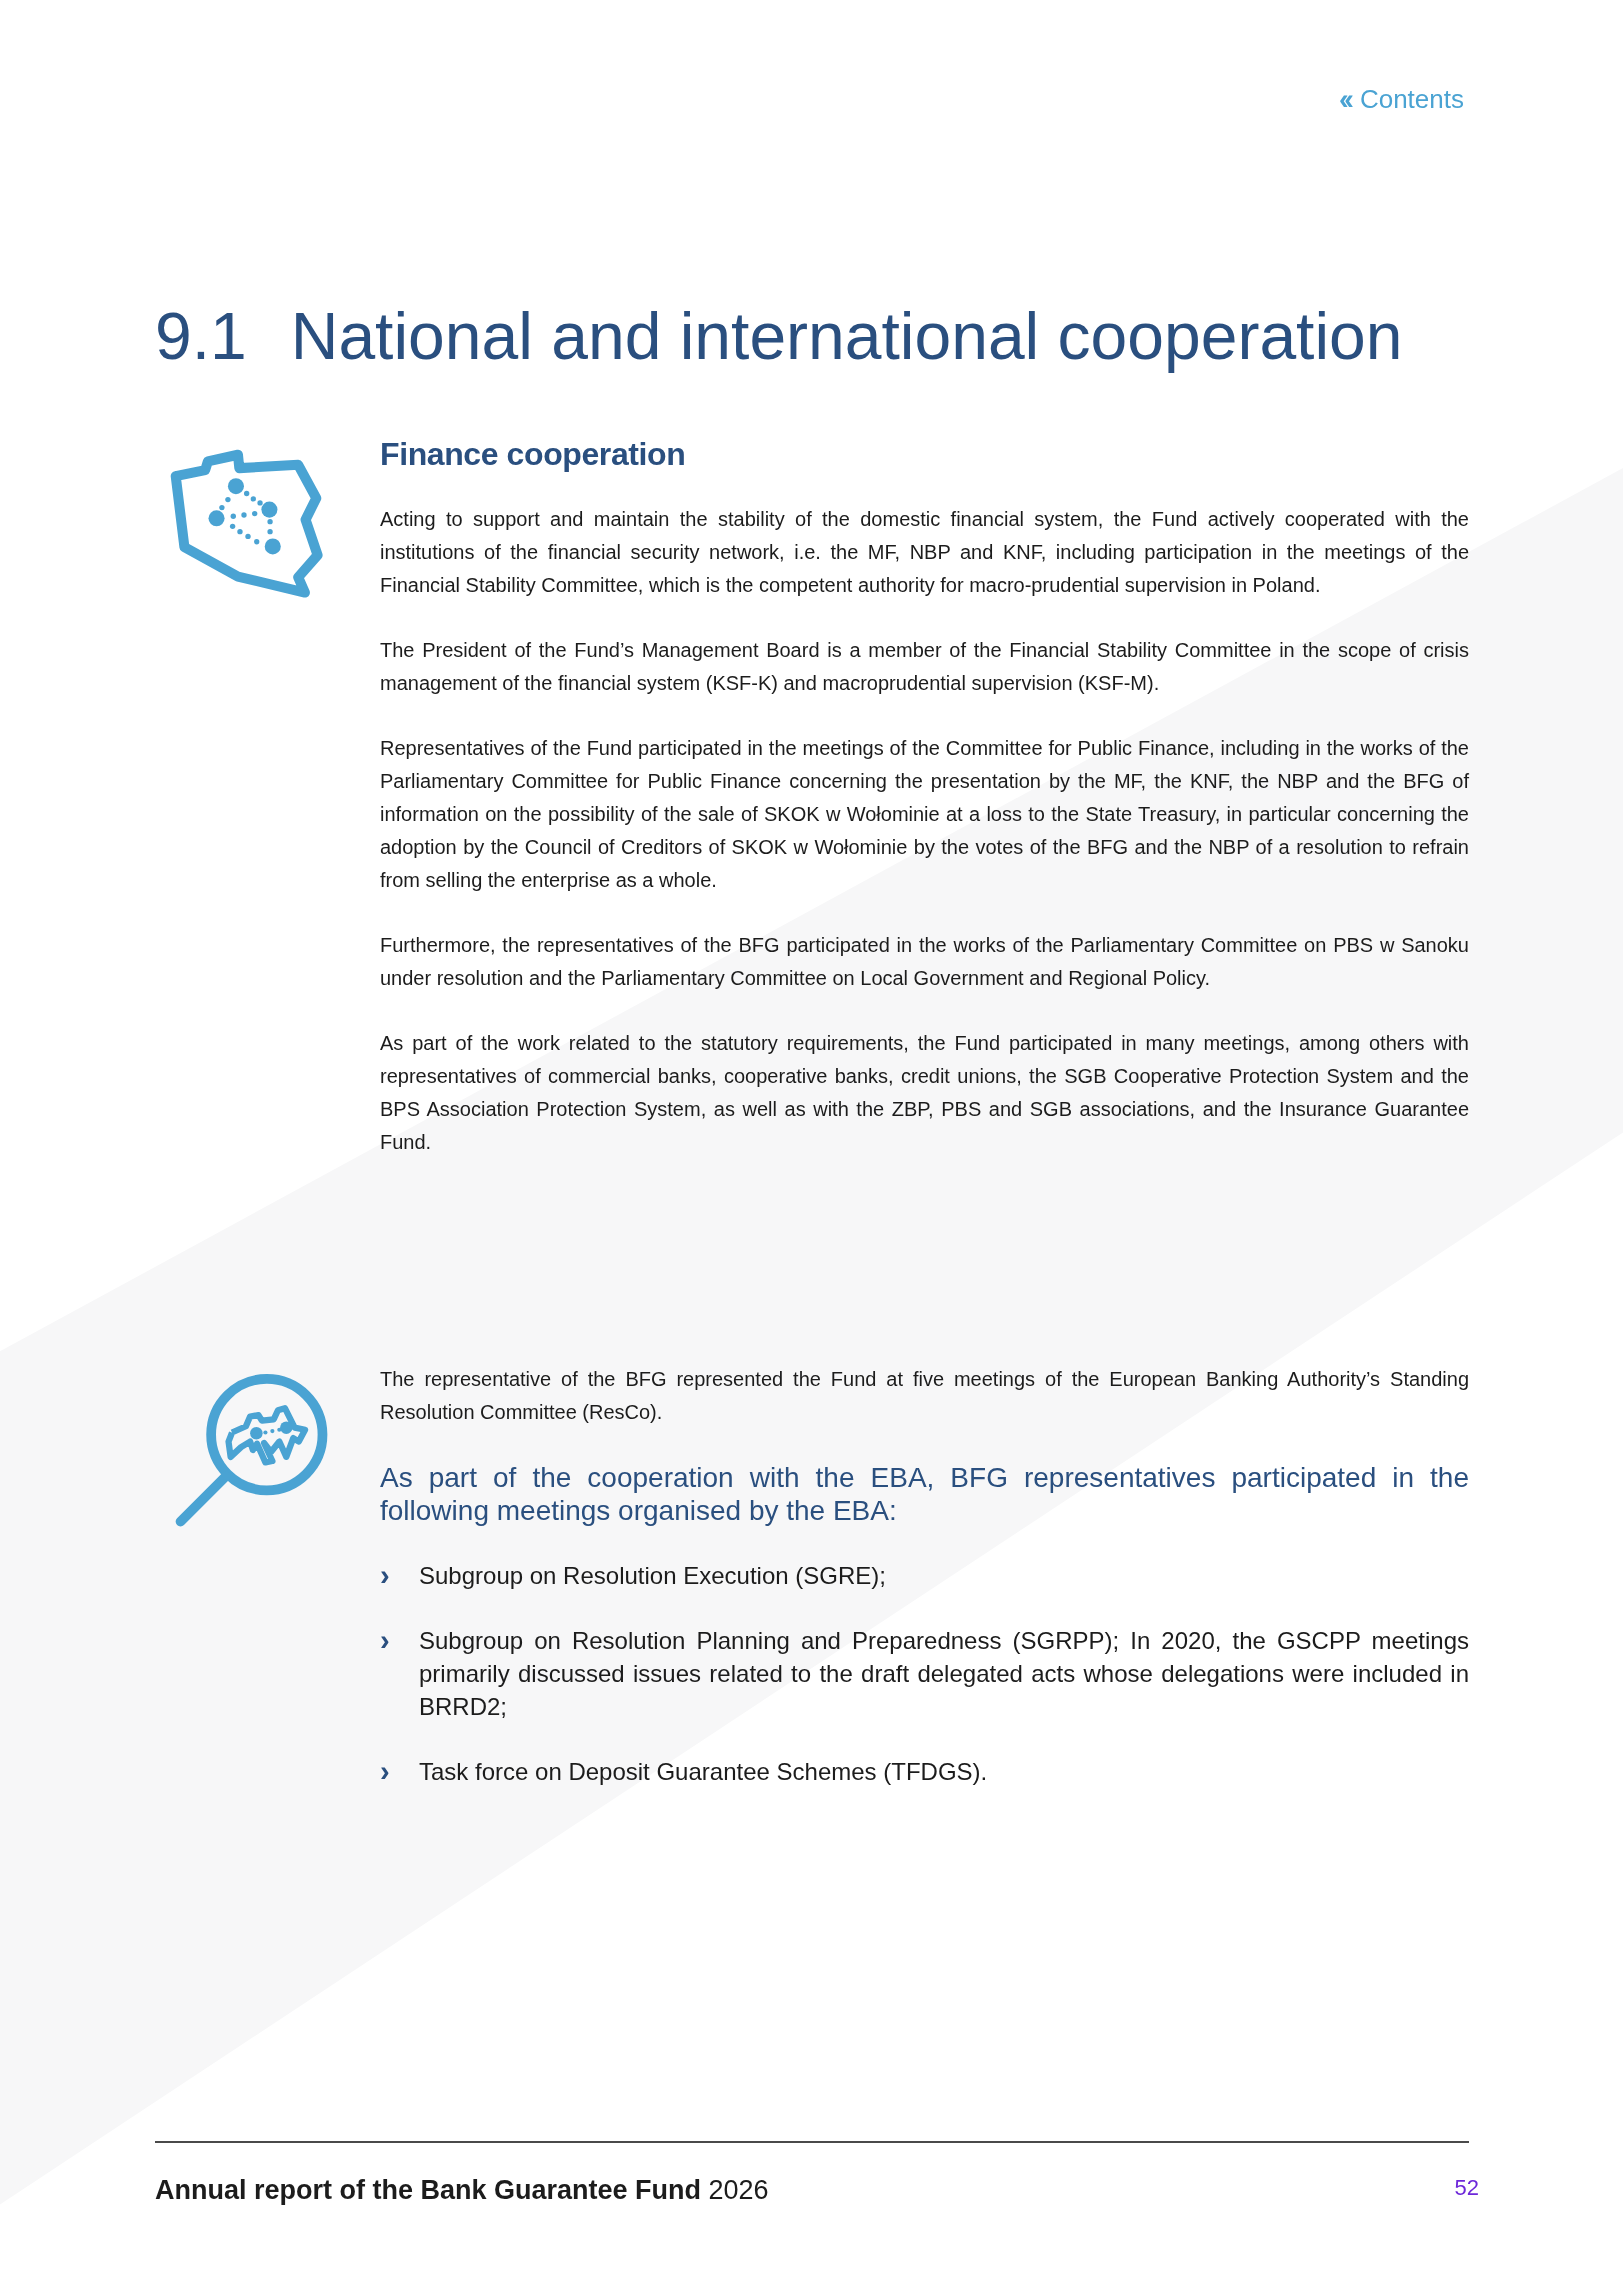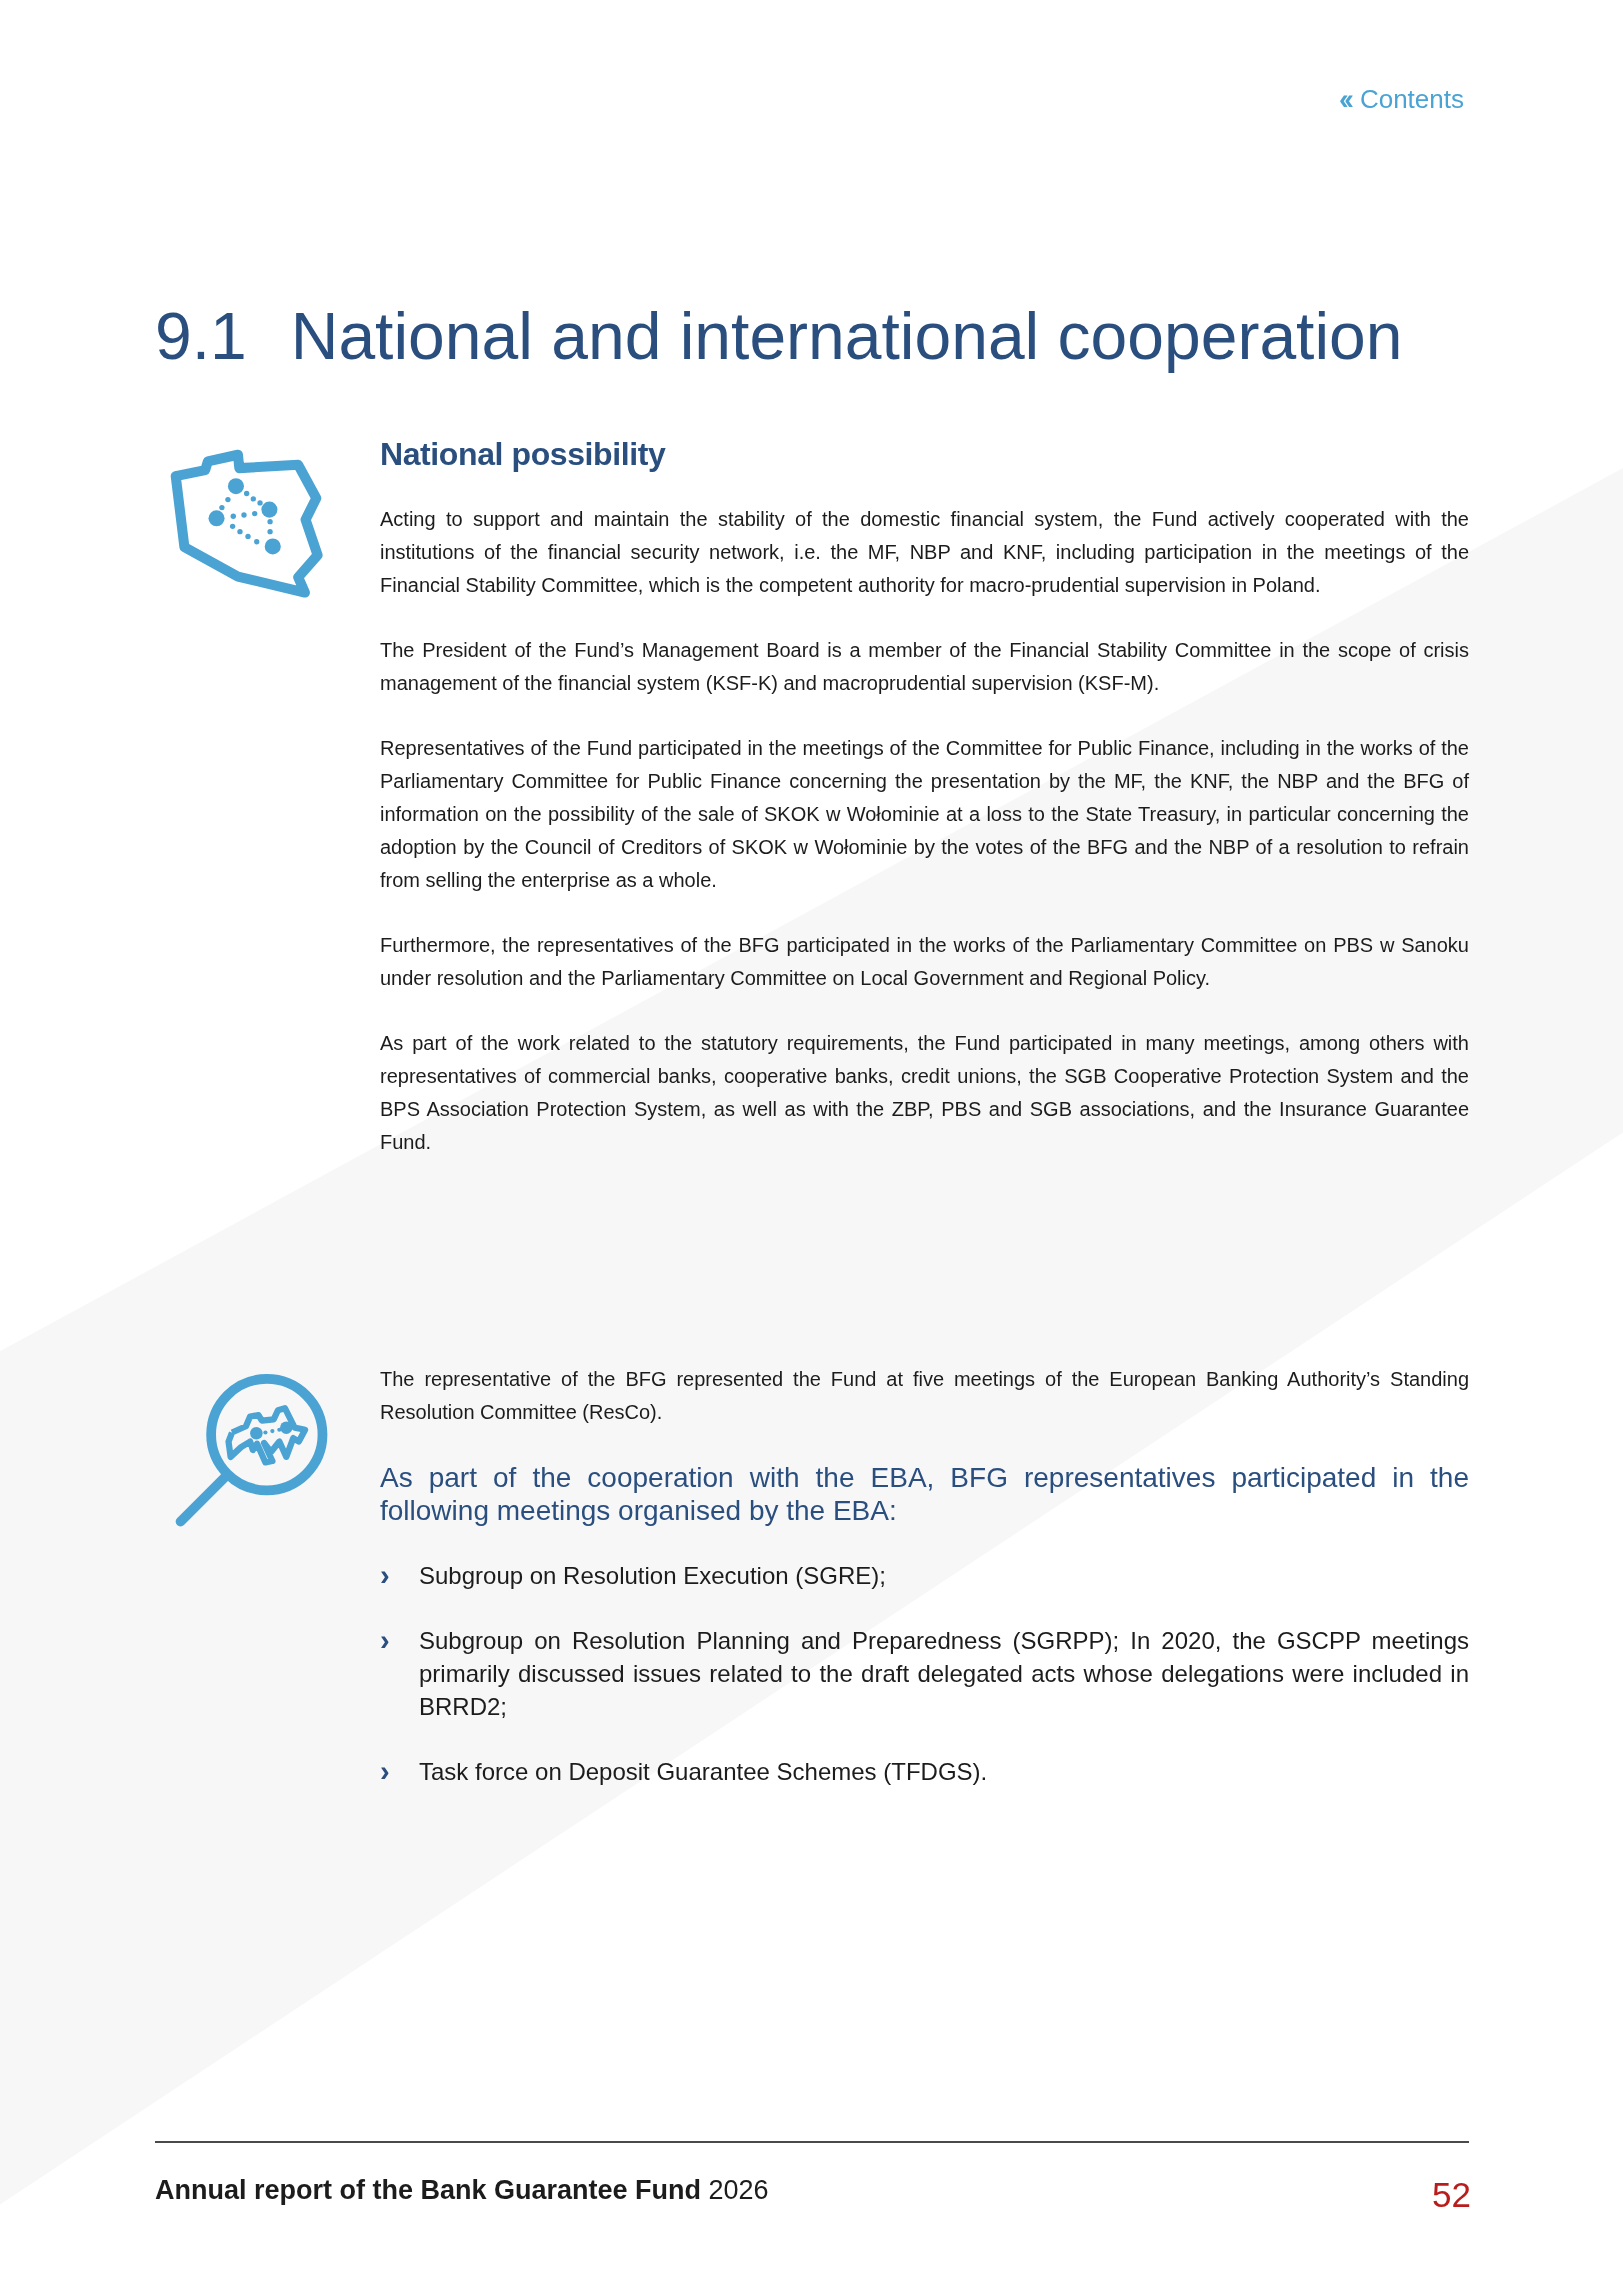--- a/index.html
+++ b/index.html
@@ -15,21 +15,21 @@
   h2.sub{font-size:32px;color:#2a4f7f;font-weight:bold;margin:0 0 30px 0;letter-spacing:-0.4px;}
   p.body{font-size:20px;line-height:33px;text-align:justify;margin:0 0 32px 0;color:#1c1c1c;}
   p.lead{font-size:28px;line-height:33px;color:#2a4f7f;font-weight:normal;margin:4px 0 32px 0;text-align:justify;}
   ul.bullets{list-style:none;margin:0;padding:0;}
   ul.bullets li{position:relative;padding-left:39px;font-size:24px;line-height:33px;margin-bottom:32px;text-align:justify;}
   ul.bullets li .arrow{position:absolute;left:0;top:0;color:#2a4f7f;font-weight:bold;font-size:29px;}
   .icon{position:absolute;z-index:2;}
   .footer-rule{position:absolute;left:155px;width:1314px;top:2141px;height:1.5px;background:#4a4a4a;z-index:2;}
   .footer-title{position:absolute;left:155px;top:2175px;font-size:27px;color:#1c1c1c;z-index:2;}
   .footer-title b{font-weight:bold;}
-  .page-num{position:absolute;right:152px;top:2175px;font-size:35px;color:#b91c1c;z-index:2;}
+  .page-num{position:absolute;right:144px;top:2175px;font-size:22px;color:#6d28d9;z-index:2;}
 </style>
 </head>
 <body>
 
 <svg class="bg" viewBox="0 0 2150 3040" preserveAspectRatio="none">
   <polygon points="0,1790 2150,620 2150,1500 0,2920" fill="#f7f7f8"></polygon>
 </svg>
 
 <a class="contents-link">
   <span class="chev">‹‹</span>
@@ -56,21 +56,21 @@
     <circle cx="163" cy="120" r="4"></circle>
       <circle cx="163" cy="135" r="4"></circle>
     <circle cx="107" cy="127" r="4"></circle>
       <circle cx="118" cy="135" r="4"></circle>
       <circle cx="130" cy="142" r="4"></circle>
       <circle cx="143" cy="150" r="4"></circle>
   </g>
 </svg>
 
 <section class="content sec1">
-  <h2 class="sub">National possibility</h2>
+  <h2 class="sub">Finance cooperation</h2>
   <p class="body">Acting to support and maintain the stability of the domestic financial system, the Fund actively cooperated with the institutions of the financial security network, i.e. the MF, NBP and KNF, including participation in the meetings of the Financial Stability Committee, which is the competent authority for macro-prudential supervision in Poland.</p>
   <p class="body">The President of the Fund’s Management Board is a member of the Financial Stability Committee in the scope of crisis management of the financial system (KSF-K) and macroprudential supervision (KSF-M).</p>
   <p class="body">Representatives of the Fund participated in the meetings of the Committee for Public Finance, including in the works of the Parliamentary Committee for Public Finance concerning the presentation by the MF, the KNF, the NBP and the BFG of information on the possibility of the sale of SKOK w Wołominie at a loss to the State Treasury, in particular concerning the adoption by the Council of Creditors of SKOK w Wołominie by the votes of the BFG and the NBP of a resolution to refrain from selling the enterprise as a whole.</p>
   <p class="body">Furthermore, the representatives of the BFG participated in the works of the Parliamentary Committee on PBS w Sanoku under resolution and the Parliamentary Committee on Local Government and Regional Policy.</p>
   <p class="body">As part of the work related to the statutory requirements, the Fund participated in many meetings, among others with representatives of commercial banks, cooperative banks, credit unions, the SGB Cooperative Protection System and the BPS Association Protection System, as well as with the ZBP, PBS and SGB associations, and the Insurance Guarantee Fund.</p>
 </section>
 
 <svg class="icon" style="left:161px;top:1365px;width:181px;height:174px;" viewBox="0 0 260 250">
   <circle cx="152" cy="100" r="80" fill="none" stroke="#4aa3d3" stroke-width="14"></circle>
   <line x1="93" y1="160" x2="28" y2="225" stroke="#4aa3d3" stroke-width="14" stroke-linecap="round"></line>

